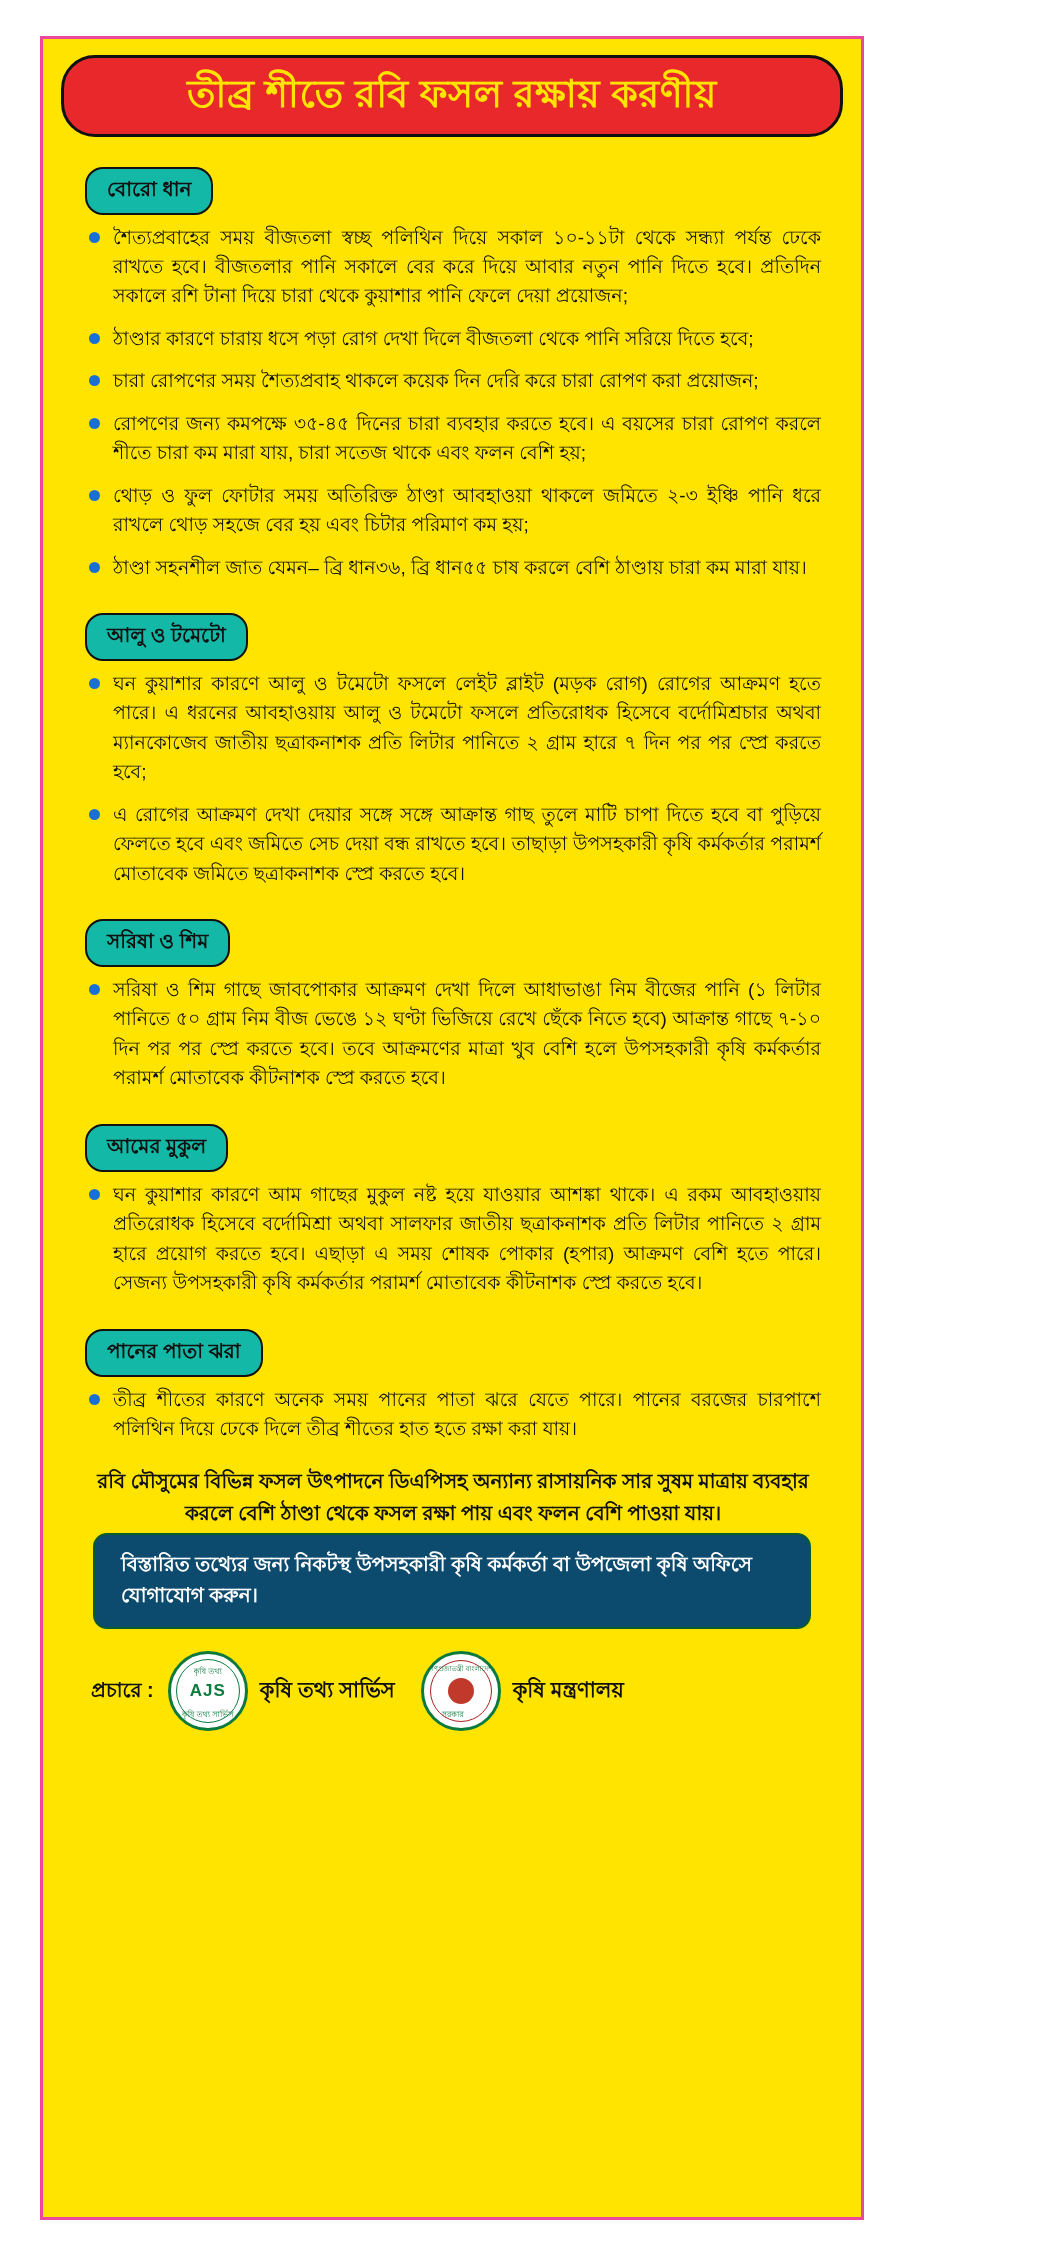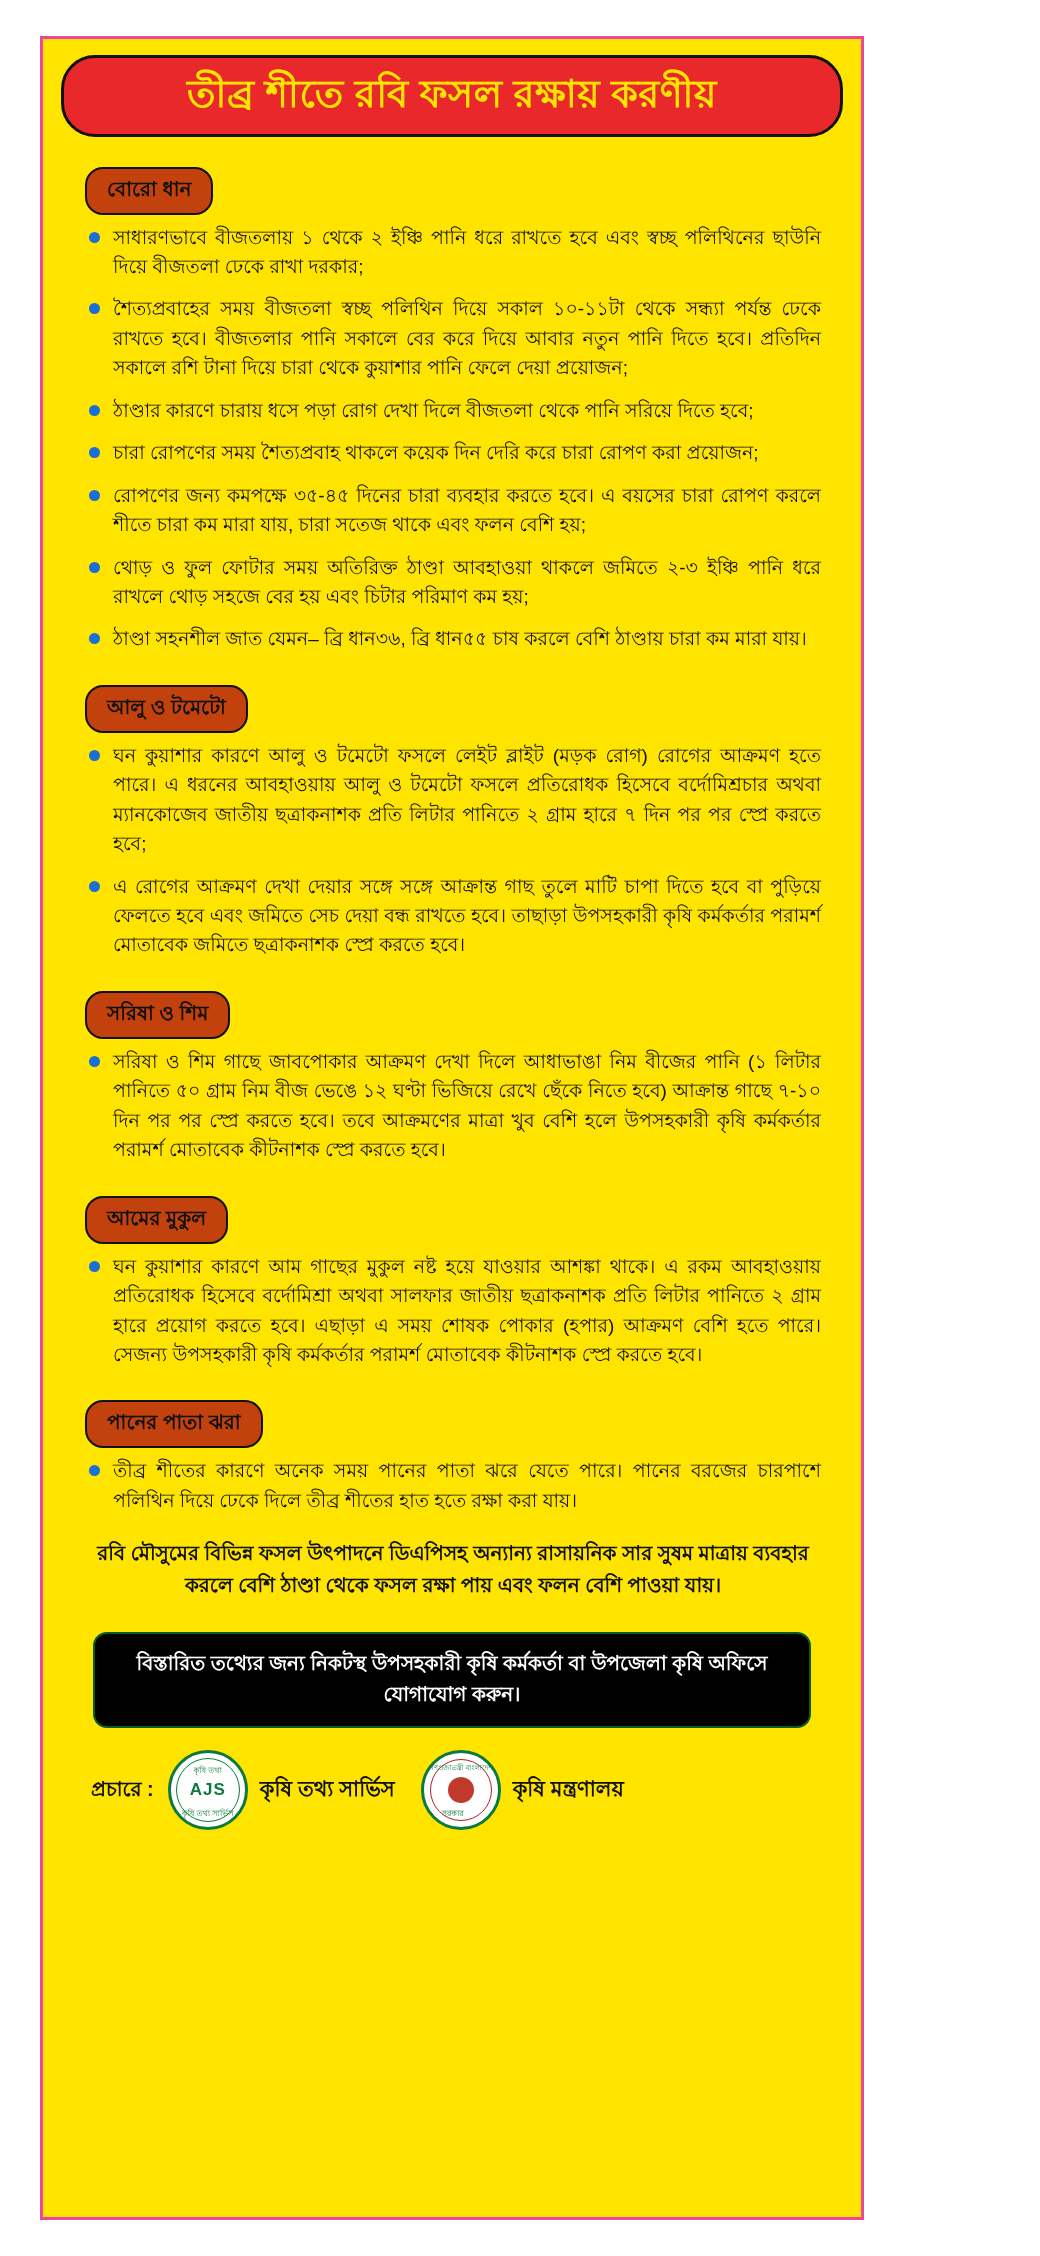--- a/index.html
+++ b/index.html
@@ -37,21 +37,21 @@
   .title-band .title-text {
     color: #ffe400;
     font-size: 38px;
     font-weight: bold;
     letter-spacing: .5px;
     line-height: 1.2;
   }
   
   .sec-head {
     display: inline-block;
-    background: #c2410c;
+    background: #14b8a6;
     border: 2px solid #111111;
     border-radius: 18px;
     padding: 5px 20px 6px 20px;
     font-size: 20px;
     font-weight: bold;
     color: #111111;
     margin: 18px 0 8px 8px;
   }
   .sec-head.first { margin-top: 10px; }
   
@@ -83,29 +83,28 @@
   .note {
     margin: 22px 14px 0 16px;
     font-size: 20px;
     font-weight: bold;
     line-height: 1.6;
     text-align: center;
     color: #111111;
   }
   
   .contact {
-    margin: 31px 16px 0 16px;
-    background: #000000;
+    margin: 4px 16px 0 16px;
+    background: #0c4a6e;
     border: 2px solid #0a5c2e;
     border-radius: 14px;
     color: #ffffff;
     font-size: 20px;
     font-weight: bold;
     line-height: 1.55;
-    text-align: center;
     padding: 14px 26px 16px 26px;
   }
   
   .footer {
     margin: 22px 10px 0 14px;
     display: flex;
     align-items: center;
   }
   .footer .promo {
     font-size: 20px;
@@ -213,21 +212,20 @@
 
   <div class="title-band">
     <div class="title-text">তীব্র শীতে রবি ফসল রক্ষায় করণীয়</div>
   </div>
 
   <div class="inner">
 
     
     <div class="sec-head first">বোরো ধান</div>
     <ul class="points">
-      <li>সাধারণভাবে বীজতলায় ১ থেকে ২ ইঞ্চি পানি ধরে রাখতে হবে এবং স্বচ্ছ পলিথিনের ছাউনি দিয়ে বীজতলা ঢেকে রাখা দরকার;</li>
       <li>শৈত্যপ্রবাহের সময় বীজতলা স্বচ্ছ পলিথিন দিয়ে সকাল ১০-১১টা থেকে সন্ধ্যা পর্যন্ত ঢেকে রাখতে হবে। বীজতলার পানি সকালে বের করে দিয়ে আবার নতুন পানি দিতে হবে। প্রতিদিন সকালে রশি টানা দিয়ে চারা থেকে কুয়াশার পানি ফেলে দেয়া প্রয়োজন;</li>
       <li>ঠাণ্ডার কারণে চারায় ধসে পড়া রোগ দেখা দিলে বীজতলা থেকে পানি সরিয়ে দিতে হবে;</li>
       <li>চারা রোপণের সময় শৈত্যপ্রবাহ থাকলে কয়েক দিন দেরি করে চারা রোপণ করা প্রয়োজন;</li>
       <li>রোপণের জন্য কমপক্ষে ৩৫-৪৫ দিনের চারা ব্যবহার করতে হবে। এ বয়সের চারা রোপণ করলে শীতে চারা কম মারা যায়, চারা সতেজ থাকে এবং ফলন বেশি হয়;</li>
       <li>থোড় ও ফুল ফোটার সময় অতিরিক্ত ঠাণ্ডা আবহাওয়া থাকলে জমিতে ২-৩ ইঞ্চি পানি ধরে রাখলে থোড় সহজে বের হয় এবং চিটার পরিমাণ কম হয়;</li>
       <li>ঠাণ্ডা সহনশীল জাত যেমন– ব্রি ধান৩৬, ব্রি ধান৫৫ চাষ করলে বেশি ঠাণ্ডায় চারা কম মারা যায়।</li>
     </ul>
 
     
     <div class="sec-head">আলু ও টমেটো</div>

